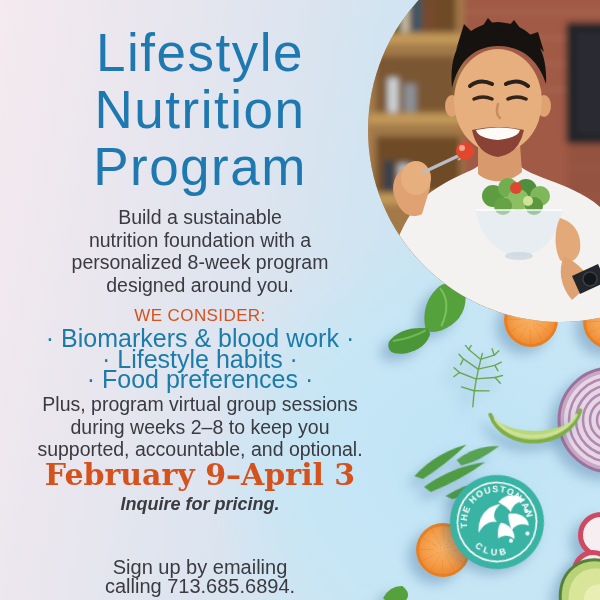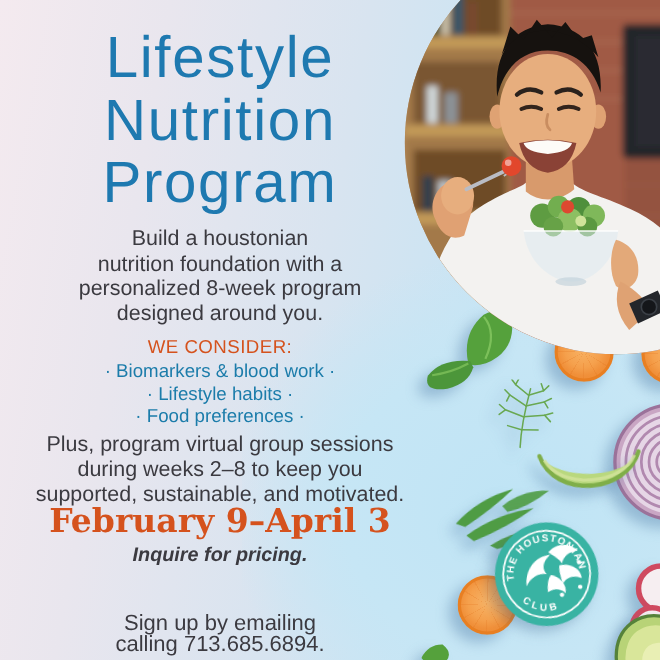--- a/index.html
+++ b/index.html
@@ -6,21 +6,21 @@
   .canvas{position:relative;width:600px;height:600px;overflow:hidden;
     background:linear-gradient(100deg,#f4eaef 0%,#e9e6ee 22%,#d8e4f0 48%,#c6e4f4 72%,#bfe2f3 100%);
     font-family:"Liberation Sans",sans-serif;}
   .wash{position:absolute;left:220px;top:240px;width:420px;height:400px;z-index:1;
     background:radial-gradient(ellipse at 60% 55%, #bfe4f5 0%, #c6e6f5 45%, rgba(198,230,245,0) 75%);}
   .abs{position:absolute;}
   .txt{left:8px;width:384px;text-align:center;z-index:5;color:#3b3a40;}
   .title{top:24px;font-size:53px;line-height:57px;font-weight:300;letter-spacing:1.5px;color:#1e79b0;}
   .intro{top:206px;font-size:19.5px;line-height:22.5px;font-weight:500;}
   .consider-h{top:306px;font-size:17px;font-weight:400;letter-spacing:.4px;color:#d5521d;}
-  .consider-items{top:328px;font-size:17px;line-height:20.5px;font-weight:500;color:#1b7caa;}
+  .consider-items{top:328px;font-size:25px;line-height:20.5px;font-weight:500;color:#1b7caa;}
   .plus{top:393px;font-size:19.5px;line-height:22.5px;font-weight:500;}
   .date{top:457px;font-family:"DejaVu Serif",serif;font-size:30px;font-weight:700;color:#d5521d;}
   .pricing{top:494px;font-size:18px;font-style:italic;font-weight:700;}
   .signup{top:522px;font-size:20px;line-height:19px;font-weight:400;margin-top:36px;}
   .photo-circle{left:368px;top:-62px;width:384px;height:384px;border-radius:50%;overflow:hidden;z-index:4;background:#b4875a;}
   .food{z-index:3;filter:drop-shadow(-8px 7px 6px rgba(70,115,160,.38));}
   .carrot{width:54px;height:54px;border-radius:50%;
     background:repeating-conic-gradient(rgba(228,122,38,.30) 0 3deg, rgba(0,0,0,0) 3deg 30deg),
       radial-gradient(circle at 48% 46%, #f8b264 0%, #f5a04c 40%, #f0903a 58%, #ec8228 100%);
     box-shadow:inset 0 0 0 3px #e87f22;}
@@ -35,37 +35,37 @@
 <div class="canvas">
   <div class="wash"></div>
 
   <div class="abs txt title">
     <div>Lifestyle</div>
     <div>Nutrition</div>
     <div>Program</div>
   </div>
 
   <div class="abs txt intro">
-    <div>Build a houstonian</div>
+    <div>Build a sustainable</div>
     <div>nutrition foundation with a</div>
     <div>personalized 8-week program</div>
     <div>designed around you.</div>
   </div>
 
   <div class="abs txt consider-h">WE CONSIDER:</div>
   <div class="abs txt consider-items">
     <div>· Biomarkers &amp; blood work ·</div>
     <div>· Lifestyle habits ·</div>
     <div>· Food preferences ·</div>
   </div>
 
   <div class="abs txt plus">
     <div>Plus, program virtual group sessions</div>
     <div>during weeks 2–8 to keep you</div>
-    <div>supported, sustainable, and motivated.</div>
+    <div>supported, accountable, and optional.</div>
   </div>
 
   <div class="abs txt date">February 9–April 3</div>
   <div class="abs txt pricing">Inquire for pricing.</div>
 
   <div class="abs txt signup">
     <div>Sign up by emailing</div>
     <div>calling 713.685.6894.</div>
   </div>
 

